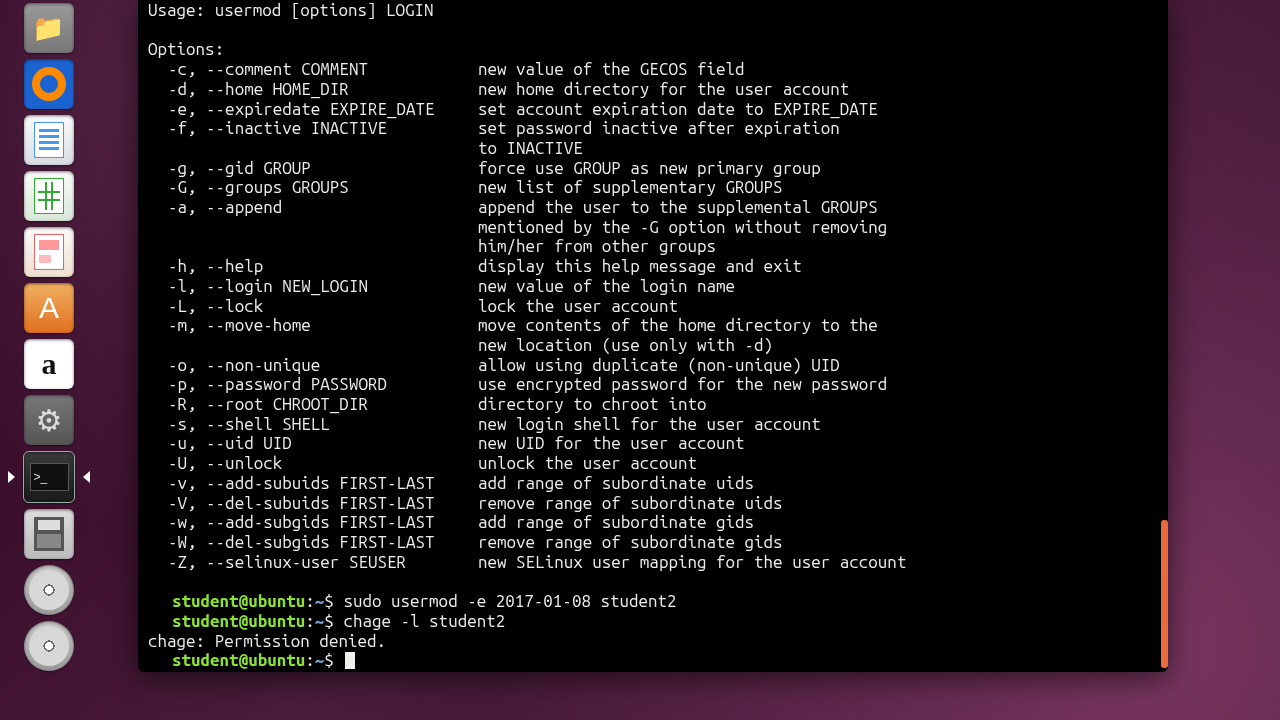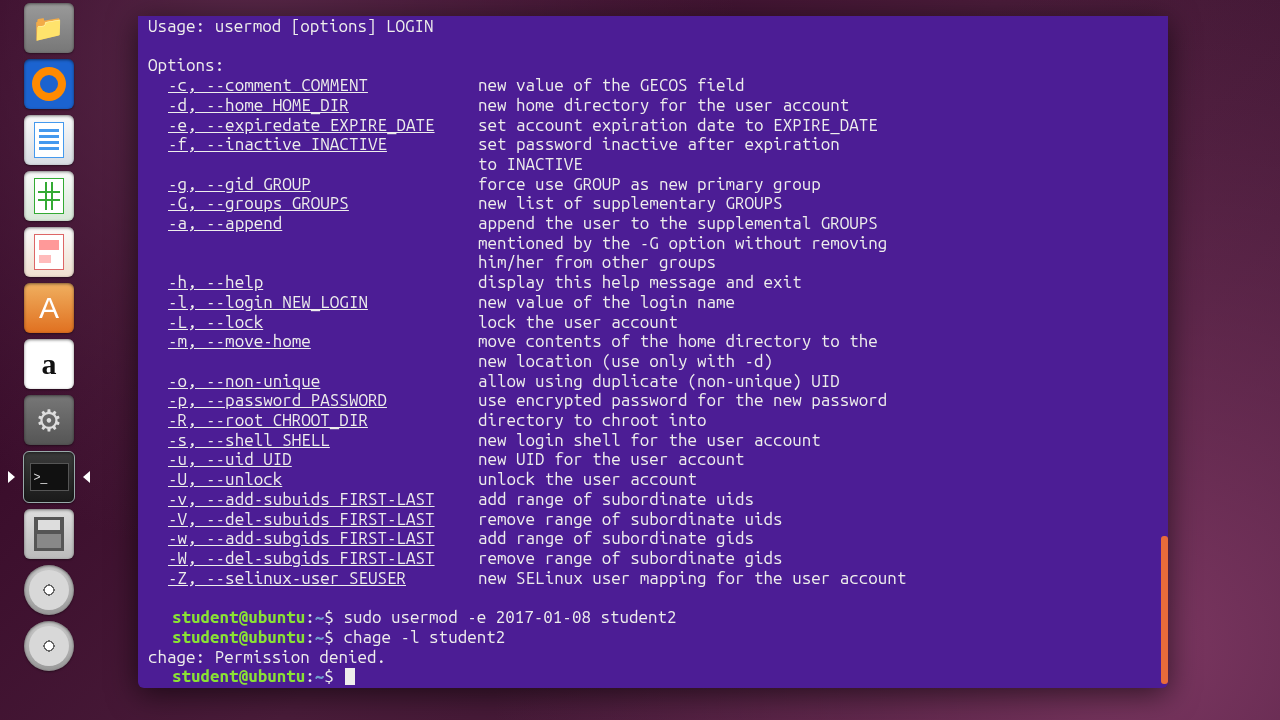--- a/index.html
+++ b/index.html
@@ -63,43 +63,43 @@
   .amz-ic{font-family:Georgia,serif;font-weight:bold;font-size:30px;color:#111;}
   .set-ic{color:#ddd;font-size:30px;}
   .term-ic{width:34px;height:26px;background:#111;border:1px solid #555;color:#ddd;font-size:12px;display:flex;align-items:center;padding-left:3px;}
   .disk-ic{width:30px;height:34px;background:#555;position:relative;}
   .disk-ic::before{content:"";position:absolute;left:4px;right:4px;top:3px;height:10px;background:#ddd;}
   .disk-ic::after{content:"";position:absolute;left:3px;right:3px;bottom:3px;height:14px;background:#888;}
   .dvd-ic{width:40px;height:40px;border-radius:50%;background:radial-gradient(circle,#fff 0 15%,#666 15% 20%,#d8d8d8 20% 100%);}
 
   
   .terminal{
-    position:absolute;left:138px;top:16px;width:1030px;height:672px;
-    background:#4c1d95;
+    position:absolute;left:138px;top:0;width:1030px;height:672px;
+    background:#000000;
     box-shadow:0 6px 30px rgba(0,0,0,.6);
     border-bottom-left-radius:6px;border-bottom-right-radius:6px;
     overflow:hidden;
   }
   .term-body{
     position:absolute;inset:0;padding:0 10px;
     font-family:"Ubuntu Mono","DejaVu Sans Mono",monospace;
     font-size:17px;line-height:19.7px;
     color:#eeeeec;white-space:pre;
   }
   .scrollbar{
     position:absolute;right:0;top:520px;width:7px;height:148px;
     background:#e96b3a;border-radius:3px;
   }
   .g{color:#8ae234;font-weight:bold;margin-left:24px;}
   .b{color:#729fcf;font-weight:bold;}
   .w{color:#eeeeec;}
   .cursor{display:inline-block;width:10px;height:17px;background:#eeeeec;vertical-align:text-bottom;margin-left:2px;}
   .opt-row{display:flex;}
   .flags{width:330px;flex:none;}
-  .flags-indent{width:330px;flex:none;padding-left:20px;box-sizing:border-box;text-decoration:underline;}
+  .flags-indent{width:330px;flex:none;padding-left:20px;box-sizing:border-box;}
   .desc{flex:1;}
 </style>
 </head>
 <body>
 
 <div class="launcher">
   <div class="launch-item li-files">
       <span class="ic">📁</span>
     </div>
   <div class="launch-item li-ff">

